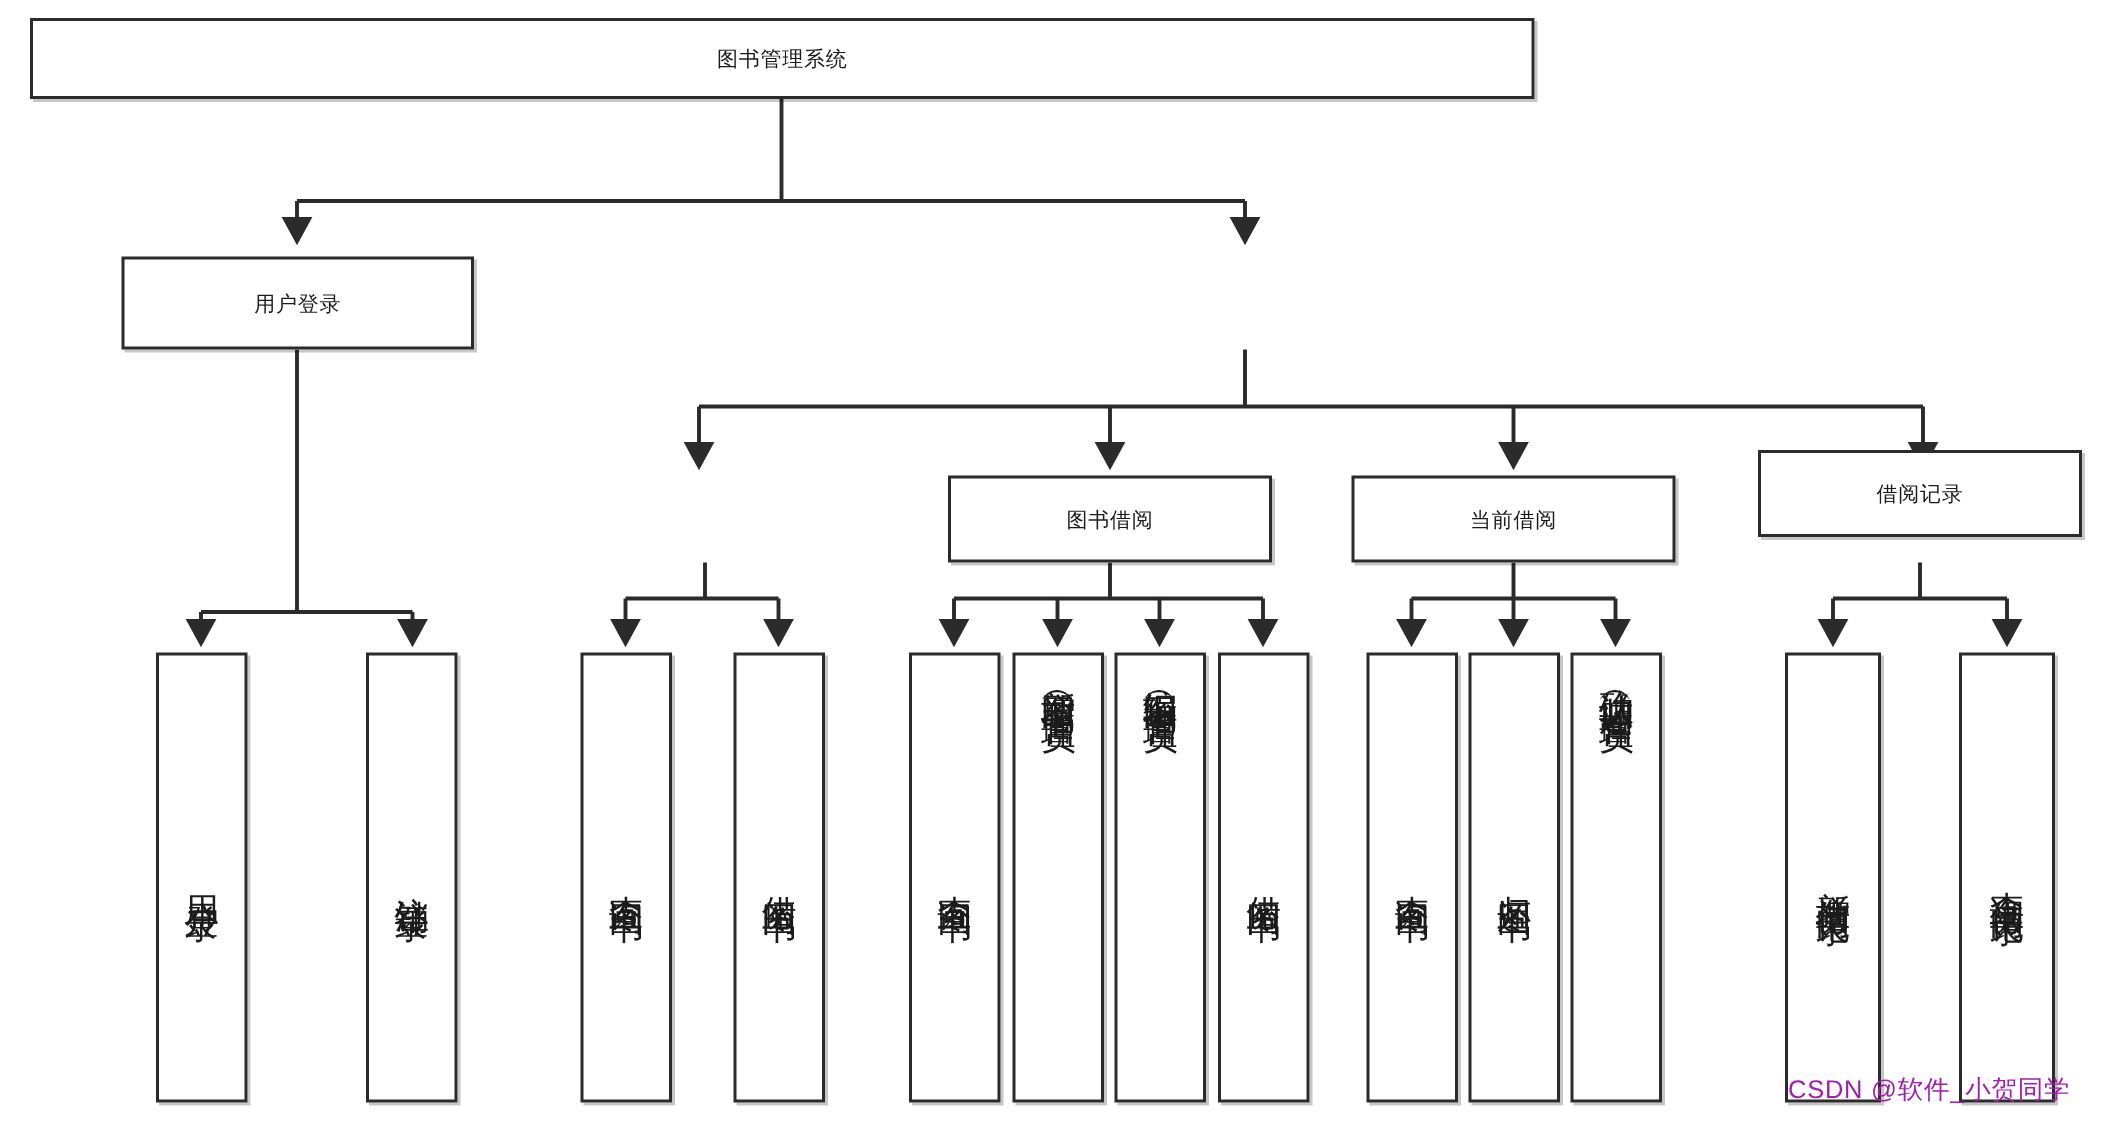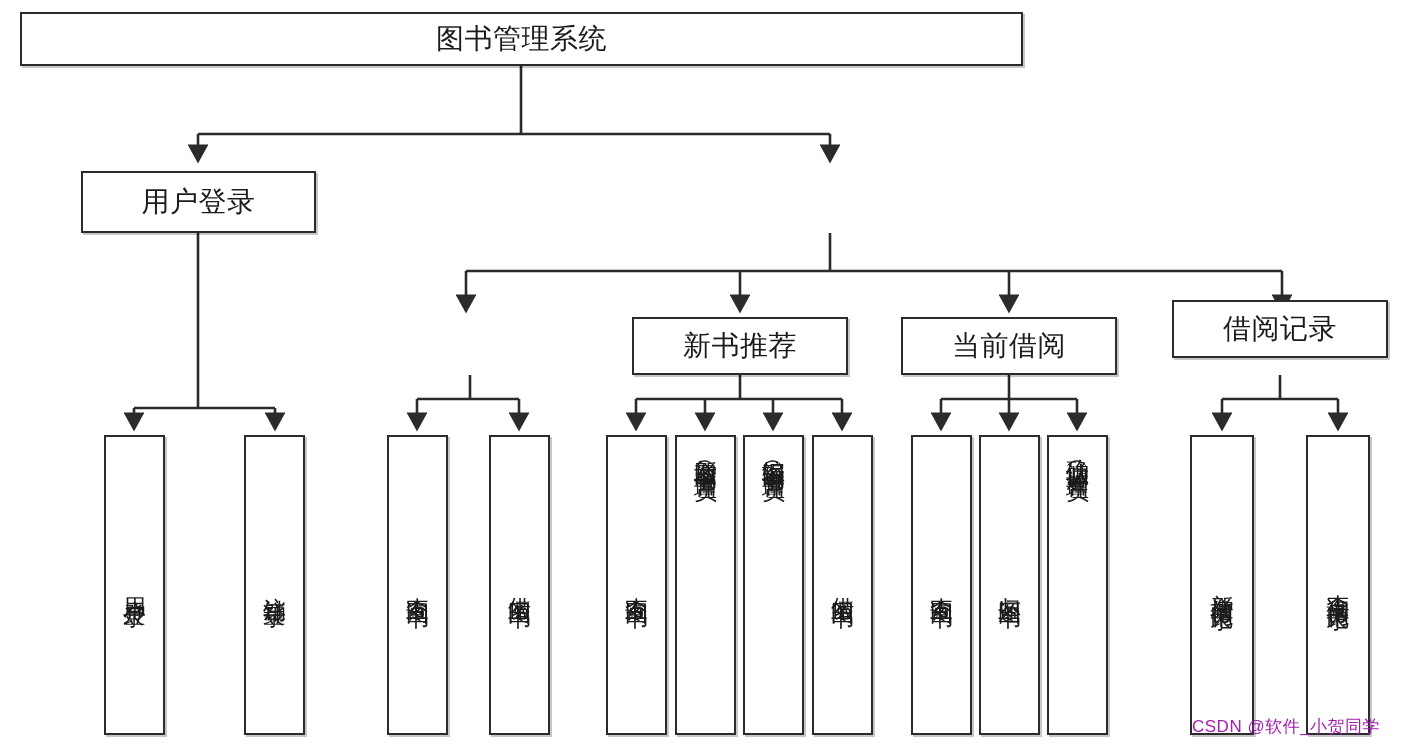--- a/index.html
+++ b/index.html
@@ -36,21 +36,21 @@
     justify-content: center;
     color: #1b1b1b;
   }
   .node .label {
     display: block;
     text-align: center;
     line-height: 1.15;
     letter-spacing: 0.5px;
   }
   .node.horiz .label {
-    font-size: 28px;
+    font-size: 14px;
     writing-mode: horizontal-tb;
   }
   .node.vert {
     align-items: flex-start;
     padding-top: 4px;
   }
   .node.vert .label {
     writing-mode: vertical-rl;
     text-orientation: upright;
     font-size: 23px;
@@ -128,21 +128,21 @@
 
   <div class="node horiz" style="left:20px; top:12px; width:1003px; height:54px;">
     <span class="label">图书管理系统</span>
   </div>
 
   <div class="node horiz" style="left:81px; top:171px; width:235px; height:62px;">
     <span class="label">用户登录</span>
   </div>
 
   <div class="node horiz" style="left:632px; top:317px; width:216px; height:58px;">
-    <span class="label">新书推荐</span>
+    <span class="label">图书借阅</span>
   </div>
   <div class="node horiz" style="left:901px; top:317px; width:216px; height:58px;">
     <span class="label">当前借阅</span>
   </div>
   <div class="node horiz" style="left:1172px; top:300px; width:216px; height:58px;">
     <span class="label">借阅记录</span>
   </div>
 
   <div class="node vert centered" style="left:104px; top:435px; width:61px; height:300px;">
     <span class="label">用户登录</span>

